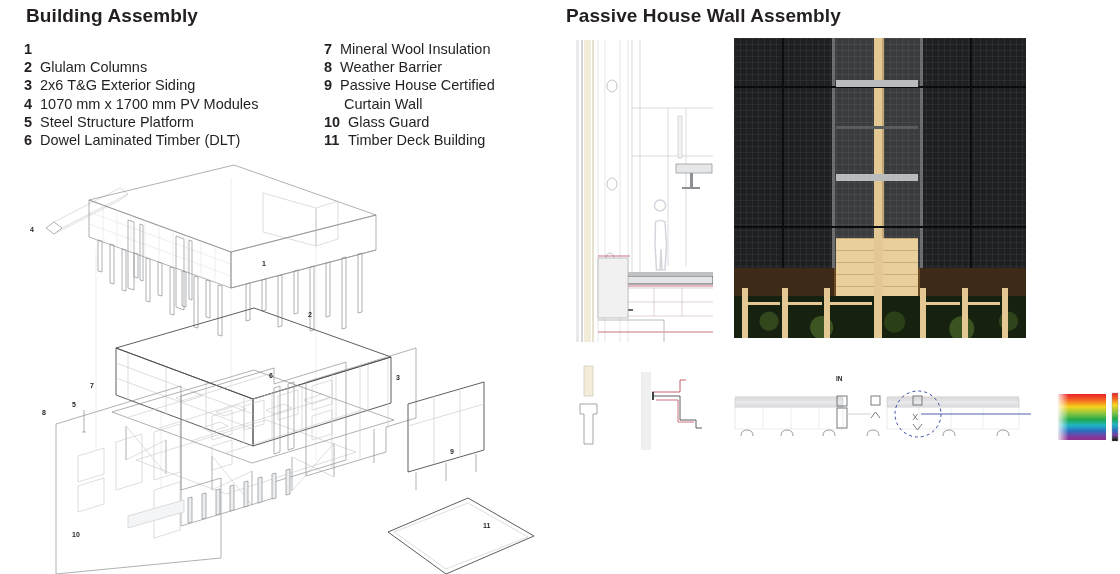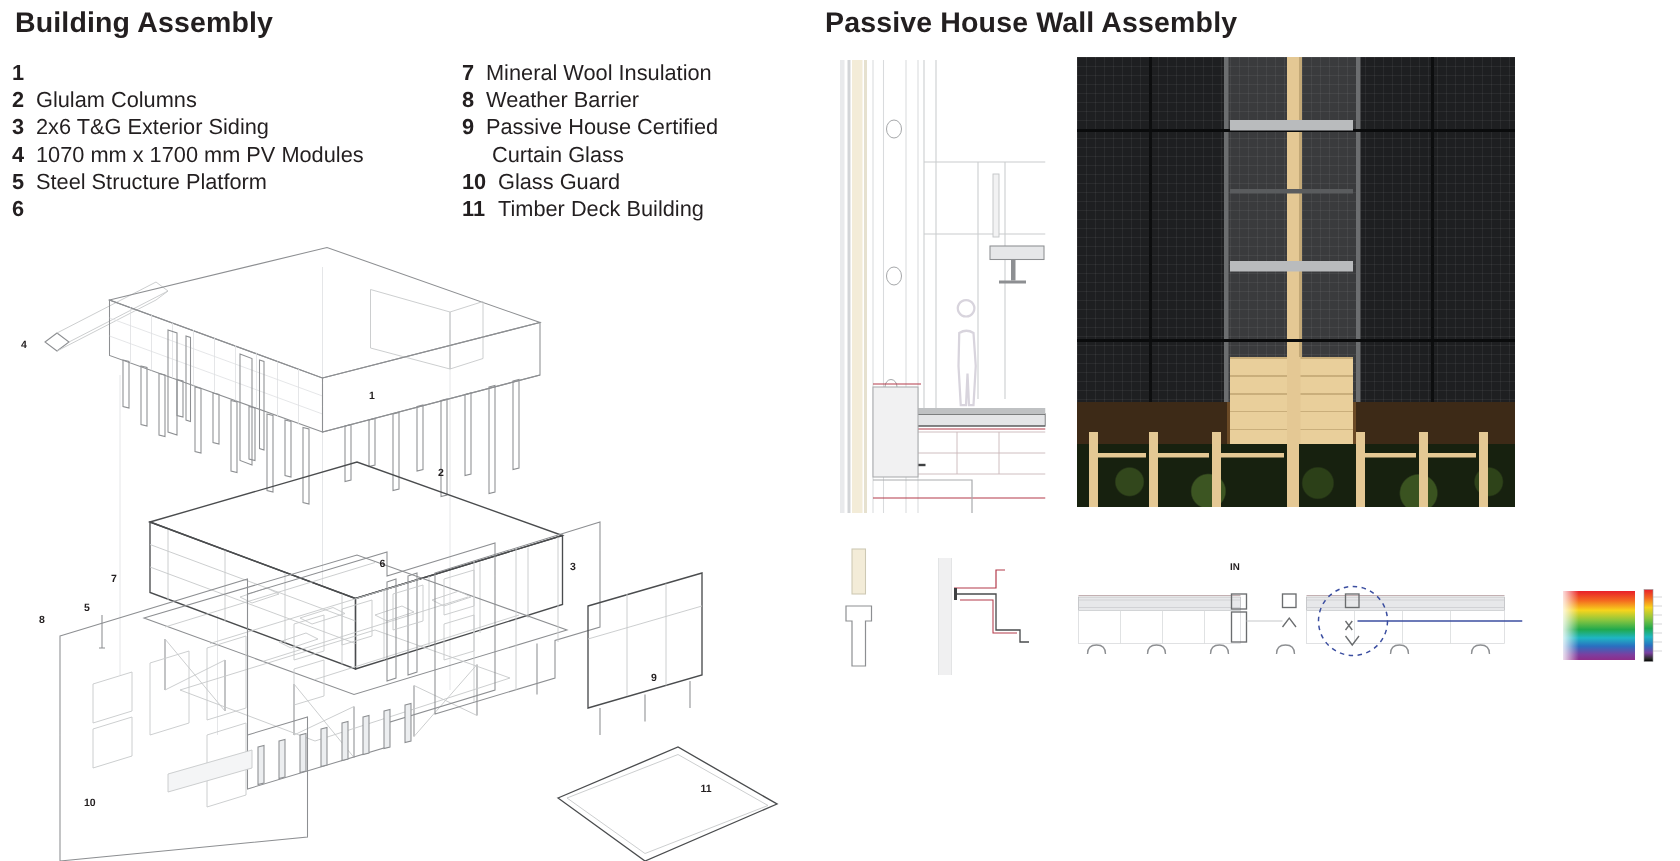--- a/index.html
+++ b/index.html
@@ -1,20 +1,20 @@
 <!DOCTYPE html>
 <html><head>
 <meta charset="utf-8">
 <style>
   html,body{margin:0;padding:0;}
   body{
     width:1120px;height:574px;background:#ffffff;overflow:hidden;position:relative;
     font-family:"Liberation Sans","DejaVu Sans",sans-serif;color:#231f20;
   }
-  .panel{position:absolute;top:0;height:574px;}
+  .panel{position:absolute;top:0;height:574px;margin-left:16px;}
   #left-panel{left:0;width:540px;}
   #right-panel{left:540px;width:580px;}
 
   .panel-title{
     position:absolute;font-size:19px;font-weight:700;color:#231f20;
     letter-spacing:.1px;white-space:nowrap;
   }
   #building-assembly-title{left:10px;top:5px;}
   #passive-house-title{left:10px;top:5px;}
 
@@ -78,37 +78,38 @@
       <div class="legend-item">
         <span class="legend-num">4</span>
         <span class="legend-text">1070 mm x 1700 mm PV Modules</span>
       </div>
       <div class="legend-item">
         <span class="legend-num">5</span>
         <span class="legend-text">Steel Structure Platform</span>
       </div>
       <div class="legend-item">
         <span class="legend-num">6</span>
+        <span class="legend-text">Dowel Laminated Timber (DLT)</span>
       </div>
     </div>
 
     <div class="legend-col" id="legend-col-right">
       <div class="legend-item">
         <span class="legend-num">7</span>
         <span class="legend-text">Mineral Wool Insulation</span>
       </div>
       <div class="legend-item">
         <span class="legend-num">8</span>
         <span class="legend-text">Weather Barrier</span>
       </div>
       <div class="legend-item">
         <span class="legend-num">9</span>
         <span class="legend-text">Passive House Certified</span>
       </div>
-      <div class="legend-cont">Curtain Glass</div>
+      <div class="legend-cont">Curtain Wall</div>
       <div class="legend-item">
         <span class="legend-num wide">10</span>
         <span class="legend-text">Glass Guard</span>
       </div>
       <div class="legend-item">
         <span class="legend-num wide">11</span>
         <span class="legend-text">Timber Deck Building</span>
       </div>
     </div>
   </div>

